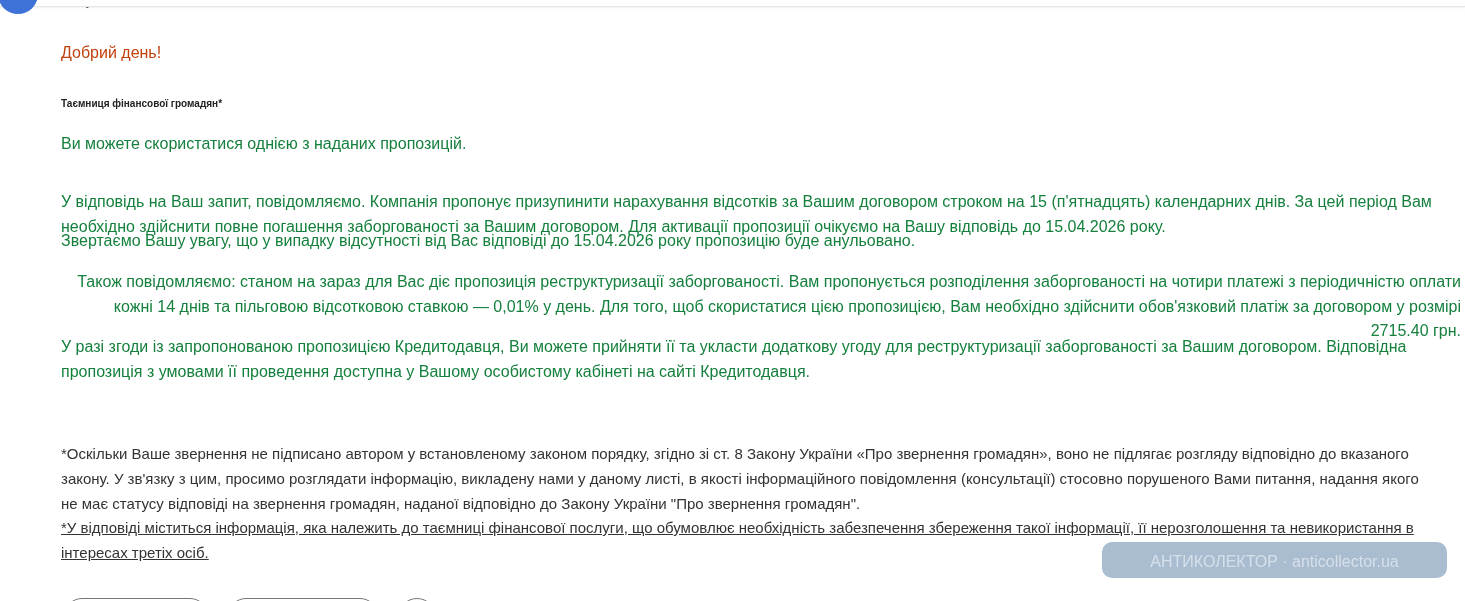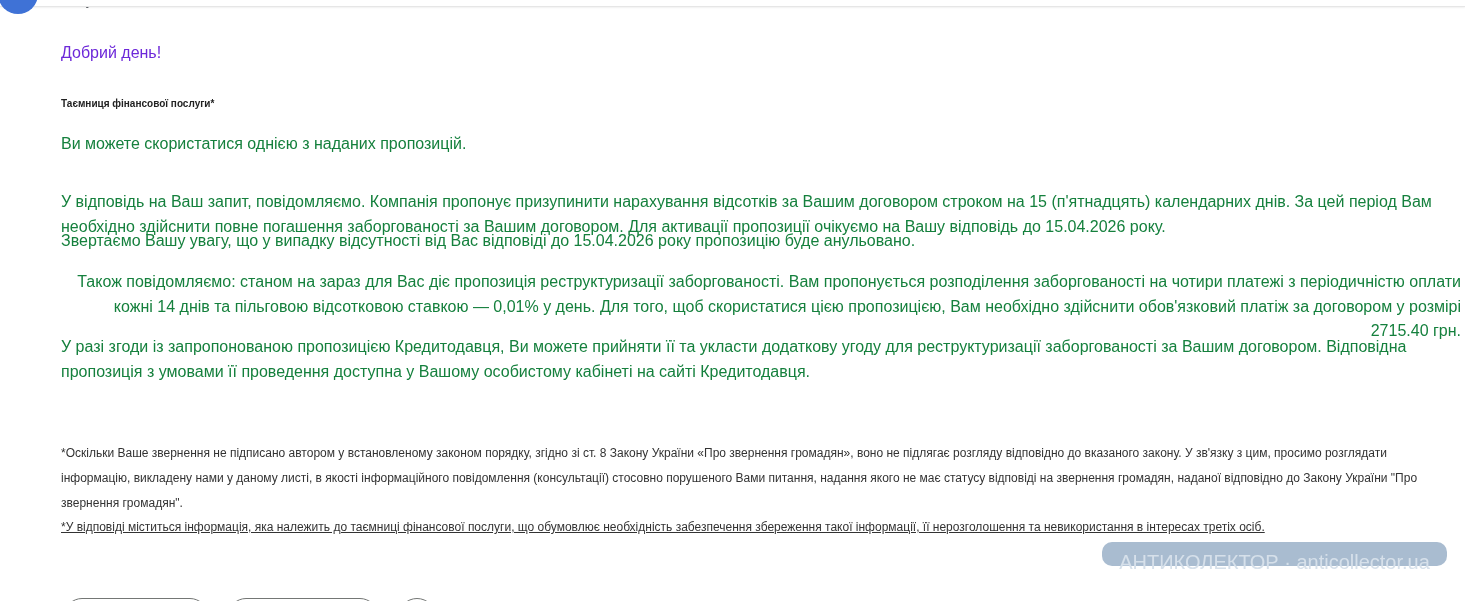--- a/index.html
+++ b/index.html
@@ -18,56 +18,56 @@
     .avatar {
       position: absolute; left: -2px; top: -26px; width: 40px; height: 40px;
       border-radius: 50%; background: #3f72d6; z-index: 3;
     }
     .to-line {
       position: absolute; left: 62px; top: -8px; font-size: 14px; color: #5f6368;
       z-index: 1;
     }
     .to-line .caret { margin-left: 6px; font-size: 10px; color: #9aa0a6; }
     .content { position: absolute; left: 61px; top: 0; width: 1400px; }
-    .greeting { position: absolute; top: 44px; font-size: 16px; color: #6d28d9; white-space: nowrap; }
+    .greeting { position: absolute; top: 44px; font-size: 16px; color: #c2410c; white-space: nowrap; }
     .secret-title { position: absolute; top: 98px; font-size: 10px; font-weight: bold; color: #222; white-space: nowrap; }
     .para { position: absolute; font-size: 16px; line-height: 24.5px; color: #15803d; width: 1400px; }
     .p1 { top: 132px; }
     .p2 { top: 190px; }
     .p3 { top: 229px; }
     .p4 { top: 270px; text-align: right; }
     .p5 { top: 335px; }
-    .foot { position: absolute; font-size: 12px; line-height: 25px; color: #333; width: 1370px; }
+    .foot { position: absolute; font-size: 15px; line-height: 25px; color: #333; width: 1370px; }
     .f1 { top: 441px; }
     .f2 { top: 515px; text-decoration: underline; }
     .watermark {
-      position: absolute; left: 1102px; top: 542px; width: 345px; height: 24px;
+      position: absolute; left: 1102px; top: 542px; width: 345px; height: 36px;
       border-radius: 10px; background: #a9bcd0; color: #d6e0ea;
-      font-size: 20px; line-height: 40px; text-align: center; white-space: nowrap;
+      font-size: 16px; line-height: 40px; text-align: center; white-space: nowrap;
     }
     .btn {
       position: absolute; top: 598px; height: 36px; border: 1px solid #747775;
       border-radius: 18px; background: #fff;
     }
     .btn-reply { left: 64px; width: 142px; }
     .btn-forward { left: 228px; width: 148px; }
     .btn-emoji { left: 398px; width: 36px; border-radius: 50%; }
   </style>
 </head>
 <body>
 
 <div class="topbar"></div>
 <div class="avatar"></div>
 <div class="to-line">
   <span>кому: мне</span><span class="caret">▾</span>
 </div>
 
 <div class="content">
   <div class="greeting">Добрий день!</div>
-  <div class="secret-title">Таємниця фінансової послуги*</div>
+  <div class="secret-title">Таємниця фінансової громадян*</div>
   <div class="para p1">Ви можете скористатися однією з наданих пропозицій.</div>
   <div class="para p2">У відповідь на Ваш запит, повідомляємо. Компанія пропонує призупинити нарахування відсотків за Вашим договором строком на 15 (п'ятнадцять) календарних днів. За цей період Вам необхідно здійснити повне погашення заборгованості за Вашим договором. Для активації пропозиції очікуємо на Вашу відповідь до 15.04.2026 року.</div>
   <div class="para p3">Звертаємо Вашу увагу, що у випадку відсутності від Вас відповіді до 15.04.2026 року пропозицію буде анульовано.</div>
   <div class="para p4">Також повідомляємо: станом на зараз для Вас діє пропозиція реструктуризації заборгованості. Вам пропонується розподілення заборгованості на чотири платежі з періодичністю оплати кожні 14 днів та пільговою відсотковою ставкою — 0,01% у день. Для того, щоб скористатися цією пропозицією, Вам необхідно здійснити обов'язковий платіж за договором у розмірі 2715.40 грн.</div>
   <div class="para p5">У разі згоди із запропонованою пропозицією Кредитодавця, Ви можете прийняти її та укласти додаткову угоду для реструктуризації заборгованості за Вашим договором. Відповідна пропозиція з умовами її проведення доступна у Вашому особистому кабінеті на сайті Кредитодавця.</div>
   <div class="foot f1">*Оскільки Ваше звернення не підписано автором у встановленому законом порядку, згідно зі ст. 8 Закону України «Про звернення громадян», воно не підлягає розгляду відповідно до вказаного закону. У зв'язку з цим, просимо розглядати інформацію, викладену нами у даному листі, в якості інформаційного повідомлення (консультації) стосовно порушеного Вами питання, надання якого не має статусу відповіді на звернення громадян, наданої відповідно до Закону України "Про звернення громадян".</div>
   <div class="foot f2">*У відповіді міститься інформація, яка належить до таємниці фінансової послуги, що обумовлює необхідність забезпечення збереження такої інформації, її нерозголошення та невикористання в інтересах третіх осіб.</div>
 </div>
 
 <div class="watermark">АНТИКОЛЕКТОР · anticollector.ua</div>

